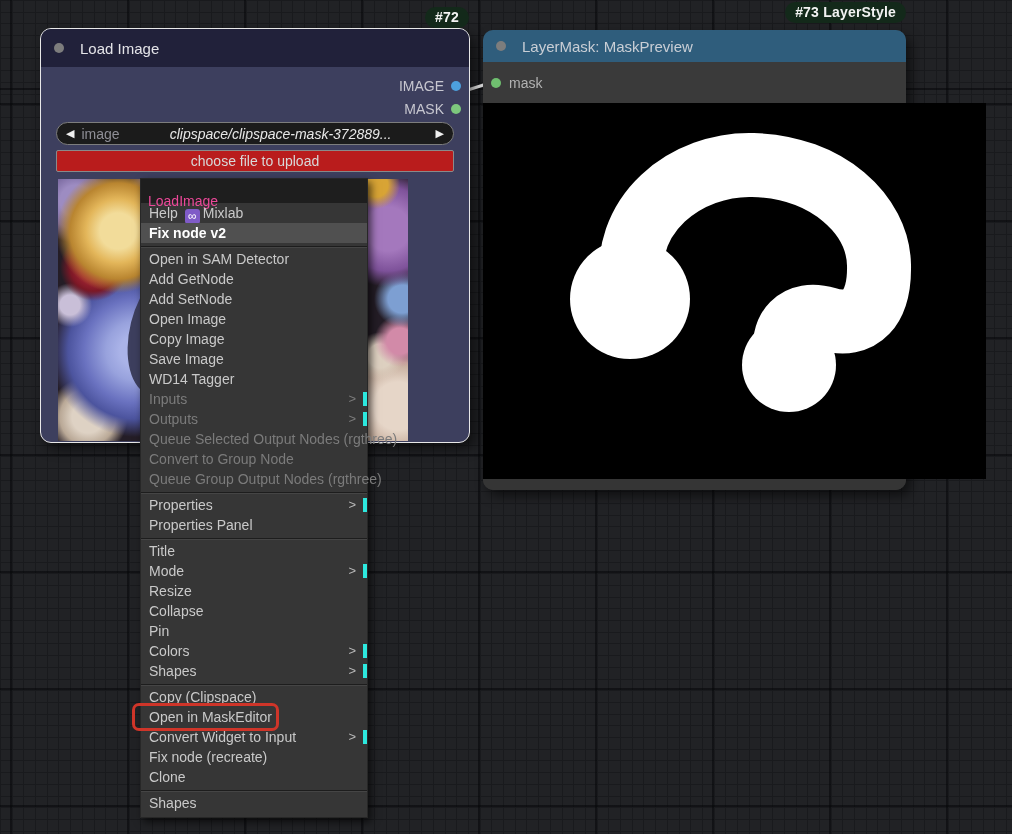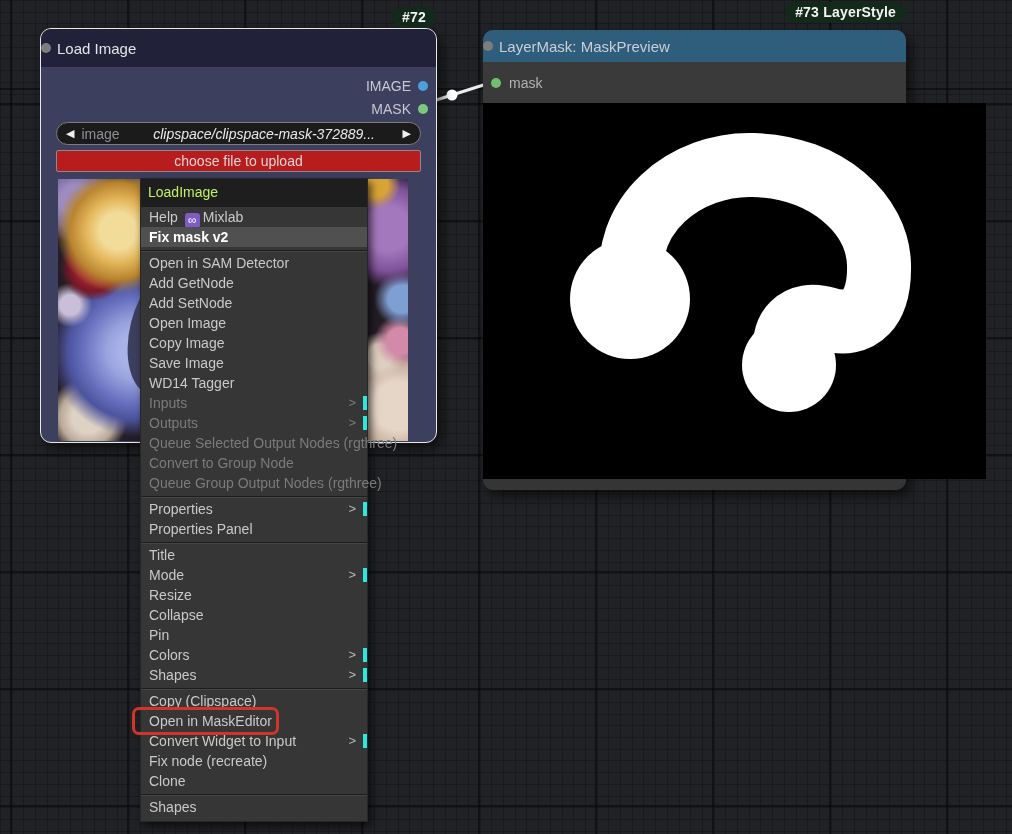--- a/index.html
+++ b/index.html
@@ -16,26 +16,26 @@
   }
   
   .wire-layer { position:absolute; inset:0; z-index:5; pointer-events:none; }
   
   .node { position:absolute; z-index:10; border-radius:11px; box-shadow:5px 6px 12px rgba(0,0,0,.55); }
   .badge {
     position:absolute; right:0; background:#13291a; color:#f3f3f3;
     font-size:14px; font-weight:bold; padding:2px 10px 3px; border-radius:11px;
     white-space:nowrap; letter-spacing:.2px;
   }
-  .titlebar { display:flex; align-items:center; gap:6px; padding-left:0; border-radius:10px 10px 0 0; }
+  .titlebar { display:flex; align-items:center; gap:16px; padding-left:13px; border-radius:10px 10px 0 0; }
   .title-dot { width:10px; height:10px; border-radius:50%; background:#7d7d7d; flex:0 0 auto; }
   .slot-dot { width:10px; height:10px; border-radius:50%; flex:0 0 auto; }
   
   .node-load {
-    left:40px; top:28px; width:397px; height:415px;
+    left:40px; top:28px; width:430px; height:415px;
     background:#3d3f5e; border:1.5px solid #e8e8e8;
   }
   .node-load .badge { top:-22px; right:0px; }
   .node-load .titlebar { height:38px; background:#21213a; color:#e4e4e8; font-size:15px; }
   .out-rows { padding:7px 8px 0 0; }
   .out-row { height:23px; display:flex; align-items:center; justify-content:flex-end; gap:7px; color:#c7c7d0; font-size:14px; }
   .combo {
     margin:2px 15px 0; height:23px; background:#1b1b1b; border:1px solid #7d7d7d;
     border-radius:12px; display:flex; align-items:center; padding:0 9px; font-size:13px; color:#e3e3e3;
   }
@@ -81,21 +81,21 @@
   .input-row { height:41px; display:flex; align-items:center; gap:8px; padding-left:8px; background:#3a3a3a; }
   .input-row .lbl { color:#b2b2b2; font-size:14px; }
   .preview { position:relative; width:503px; height:376px; background:#000; overflow:hidden; }
   .node-foot { height:11px; background:#353535; border-radius:0 0 10px 10px; }
   
   .ctx-menu {
     position:absolute; left:140px; top:178px; width:228px; z-index:50;
     background:#363636; box-shadow:3px 4px 8px rgba(0,0,0,.65);
     font-size:14px; padding-bottom:4px; border:1px solid #272727;
   }
-  .ctx-title { height:28px; line-height:21px; background:#1e1e1e; color:#bef264; padding:3px 7px; }
+  .ctx-title { height:15px; line-height:21px; background:#1e1e1e; color:#ec4899; padding:12px 7px; }
   .menu-item { position:relative; height:20px; line-height:20px; padding:0 8px; color:#c9c9c9; cursor:default; white-space:nowrap; }
   .menu-item.disabled { color:#7b7b7b;padding-left:8px; }
   .menu-item.hover { background:#505050; color:#ffffff; font-weight:bold; }
   .menu-item .arrow { position:absolute; right:11px; top:0; color:#b8b8b8; font-size:13px; }
   .menu-item.disabled .arrow { color:#7b7b7b; }
   .menu-item .accent { position:absolute; right:0; top:3px; width:4px; height:14px; background:#2de8de; }
   .menu-sep { height:1px; background:#1d1d1d; margin:3px 0 2px; box-shadow:0 1px 0 rgba(255,255,255,.08); }
   .mixlab-ico {
     display:inline-block; width:15px; height:15px; margin:0 3px 0 7px; background:#7f5bc7;
     border-radius:3px; color:#fff; font-size:12px; line-height:14px; text-align:center; vertical-align:-2px;
@@ -160,21 +160,21 @@
         <circle cx="306" cy="262" r="47" fill="#ffffff"></circle>
       </svg>
     </div>
     <div class="node-foot"></div>
   </div>
 
   <div class="ctx-menu">
     <div class="ctx-title">LoadImage</div>
     <div id="menu-items">
         <div class="menu-item"><span>Help</span><span class="mixlab-ico">∞</span><span>Mixlab</span></div>
-        <div class="menu-item hover"><span>Fix mask v2</span></div>
+        <div class="menu-item hover"><span>Fix node v2</span></div>
         <div class="menu-sep"></div>
         <div class="menu-item"><span>Open in SAM Detector</span></div>
         <div class="menu-item"><span>Add GetNode</span></div>
         <div class="menu-item"><span>Add SetNode</span></div>
         <div class="menu-item"><span>Open Image</span></div>
         <div class="menu-item"><span>Copy Image</span></div>
         <div class="menu-item"><span>Save Image</span></div>
         <div class="menu-item"><span>WD14 Tagger</span></div>
         <div class="menu-item disabled"><span>Inputs</span><span class="arrow">&gt;</span><span class="accent"></span></div>
         <div class="menu-item disabled"><span>Outputs</span><span class="arrow">&gt;</span><span class="accent"></span></div>

